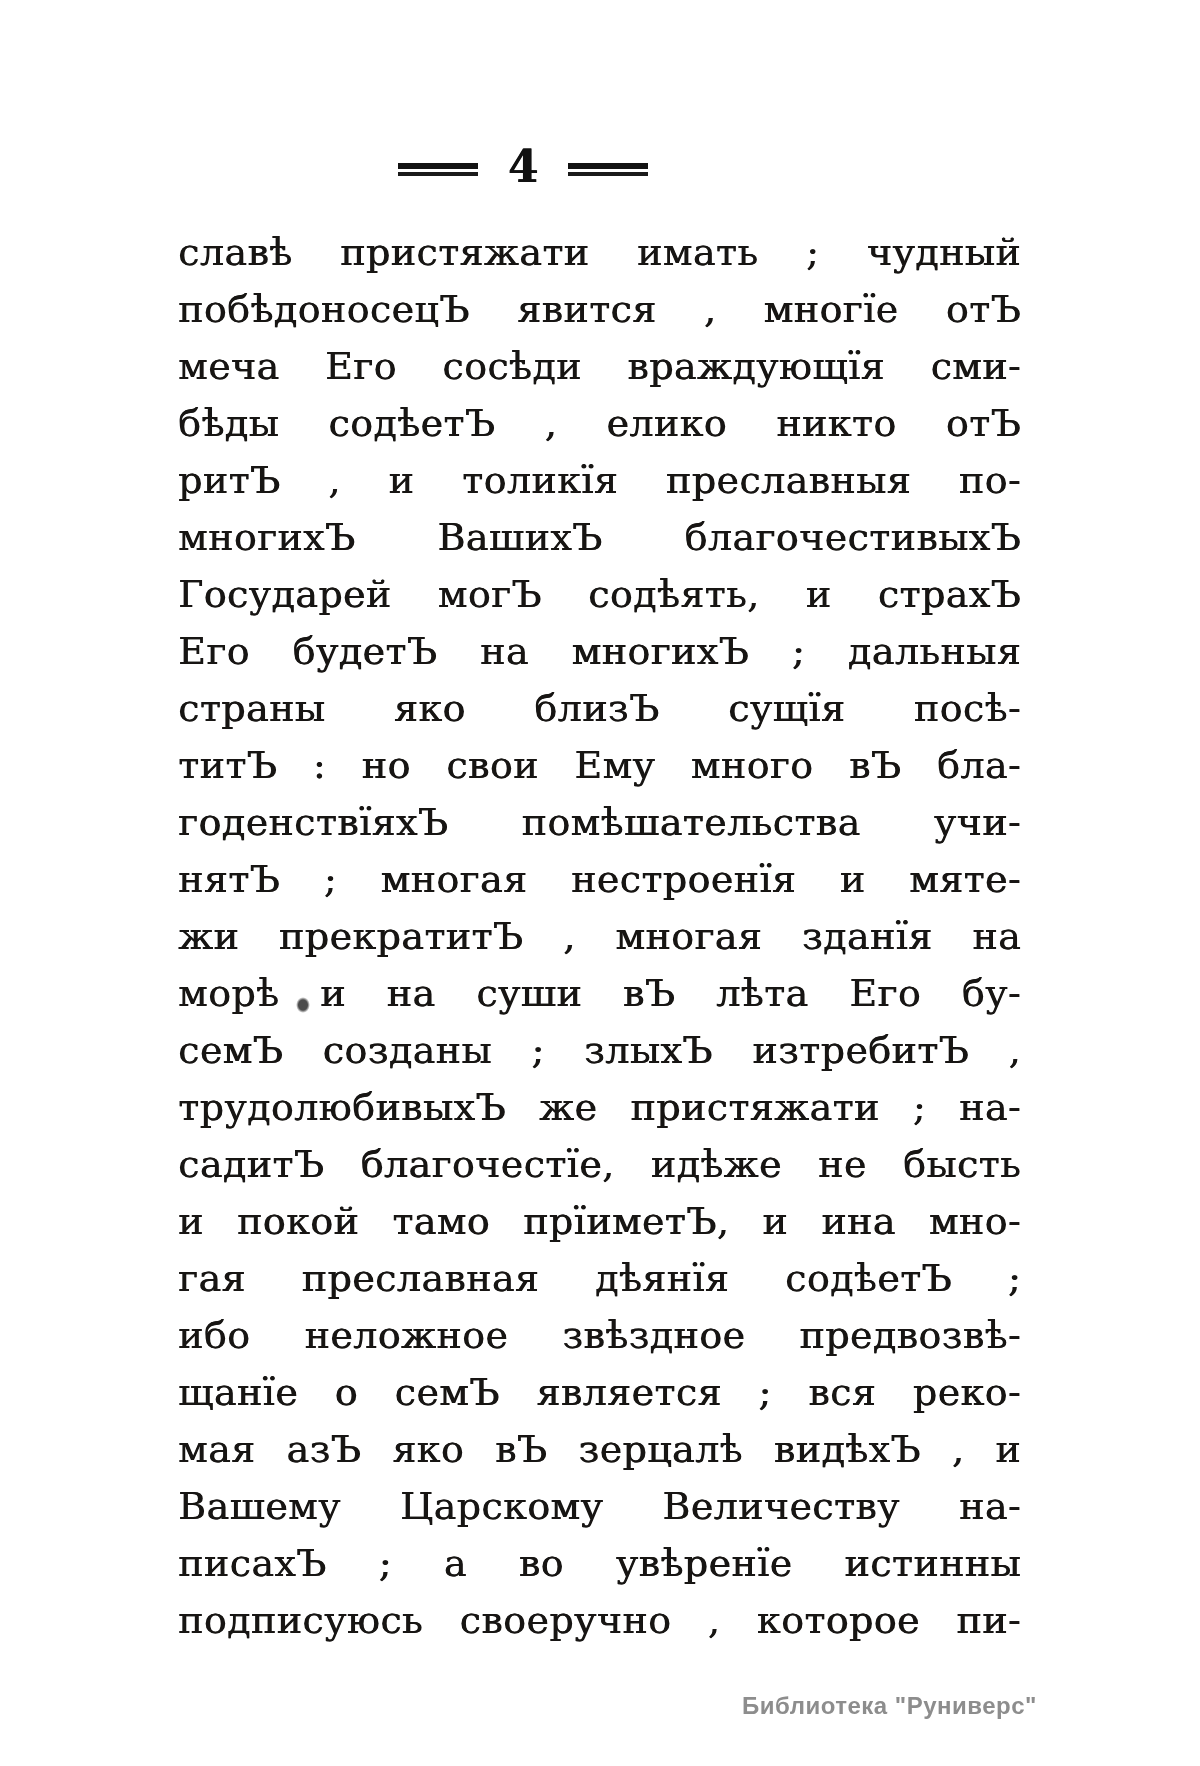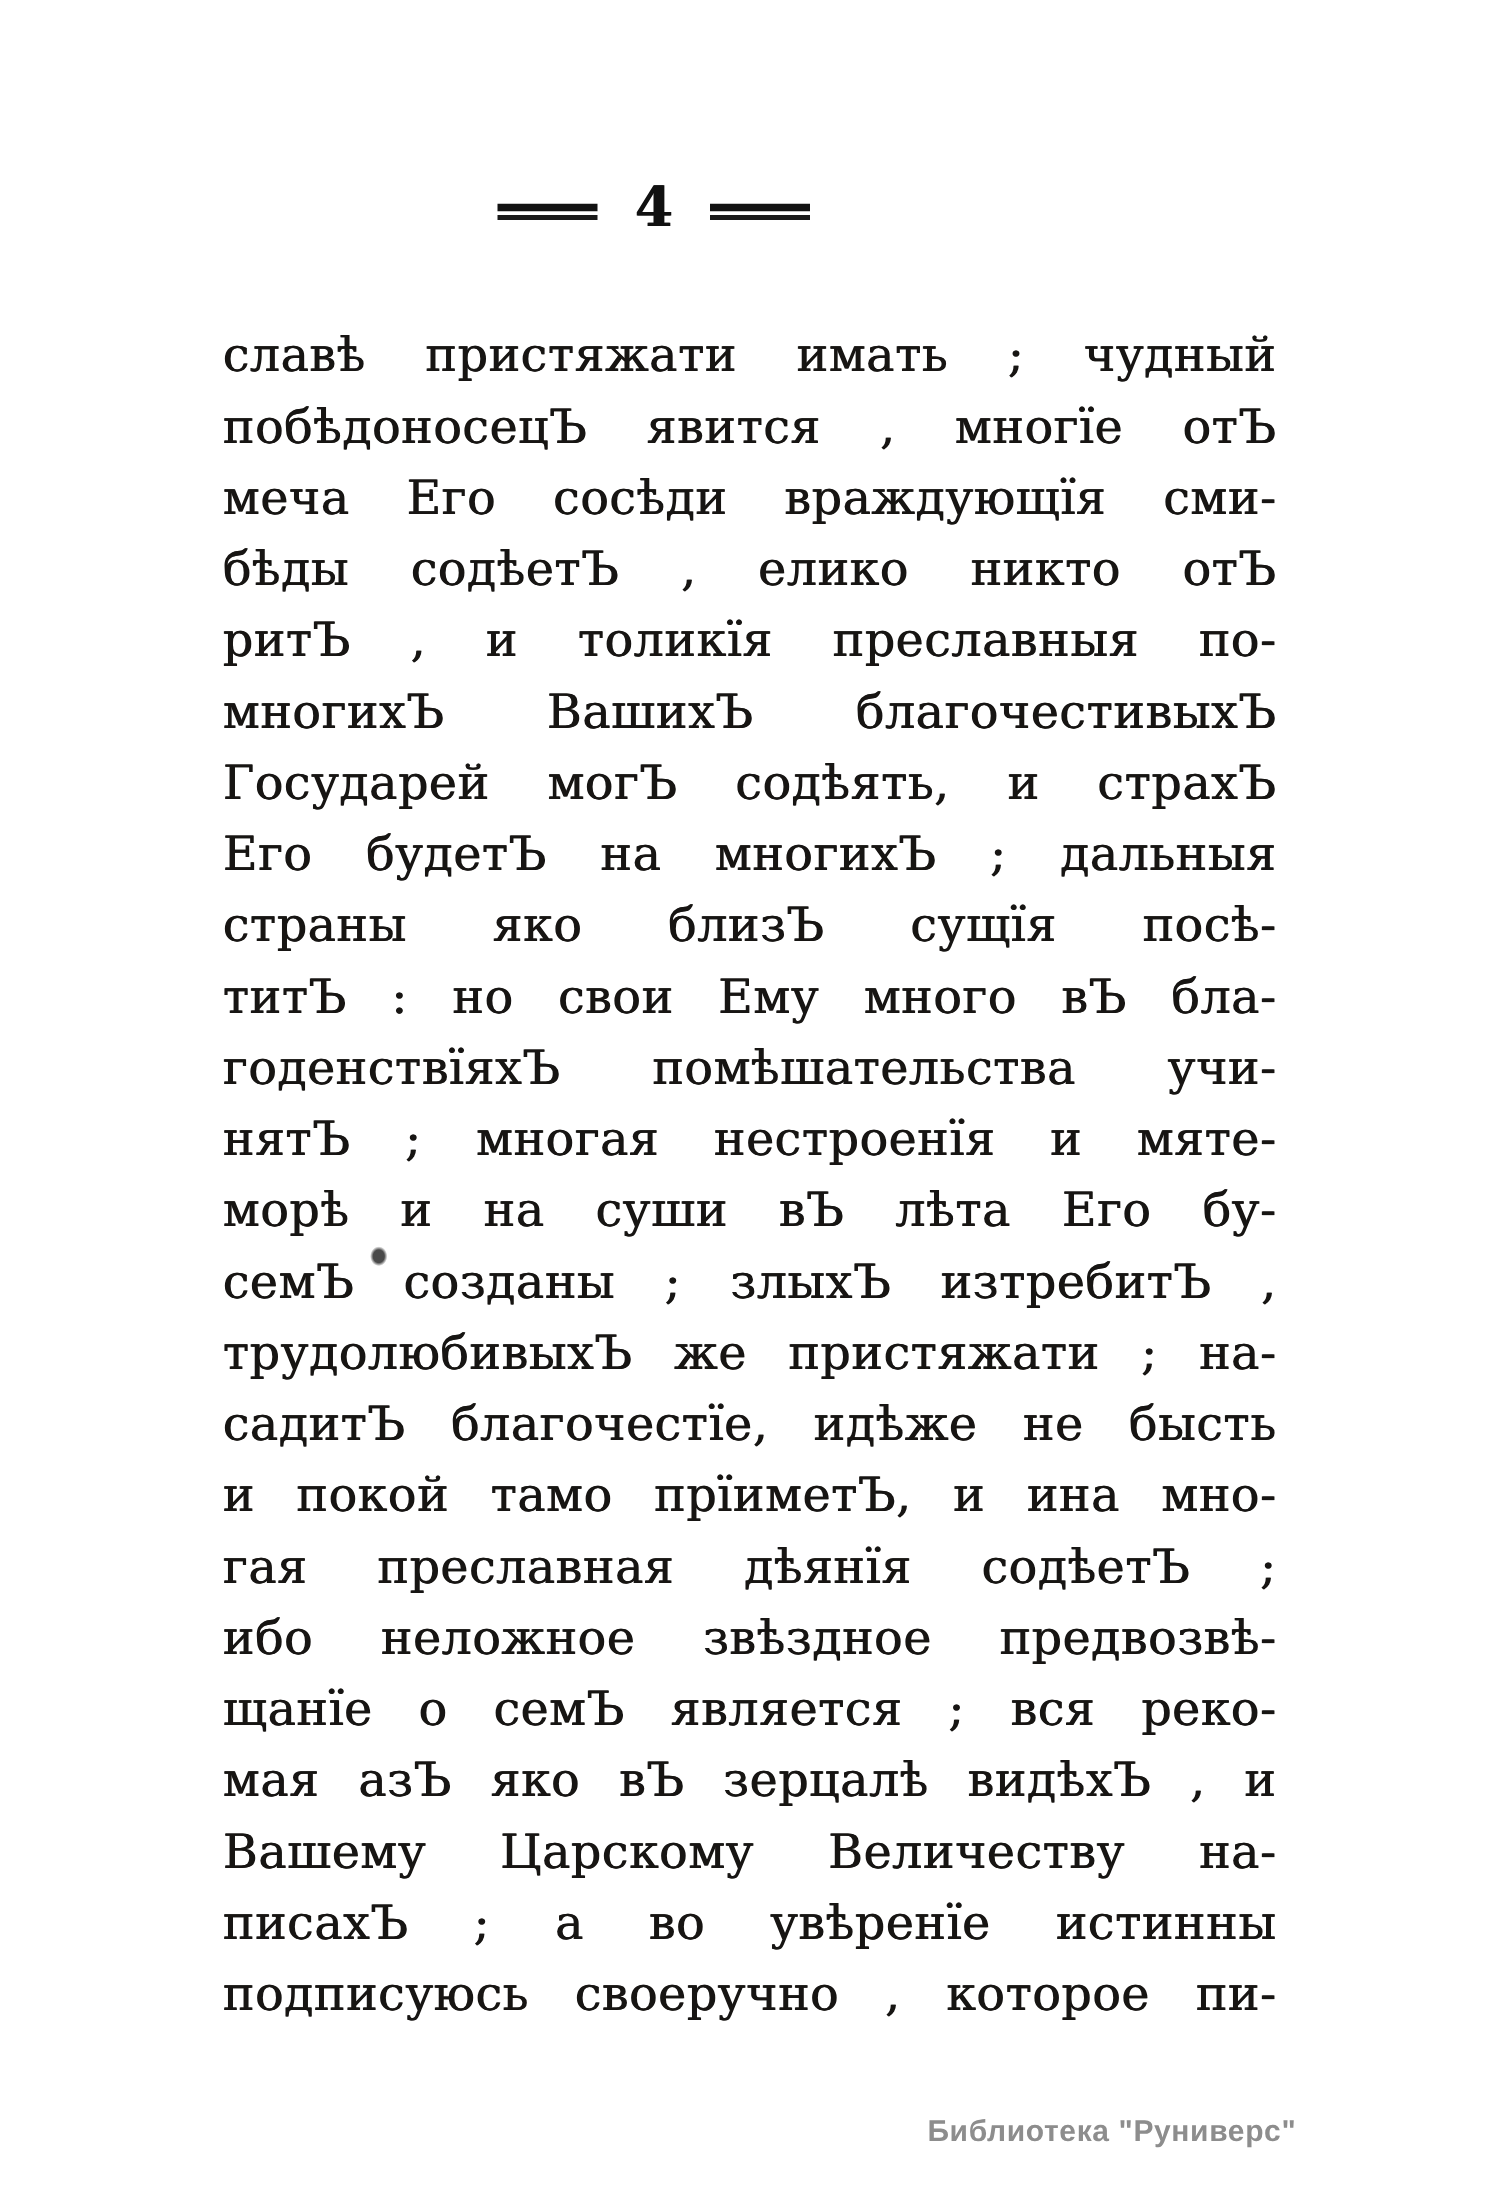--- a/index.html
+++ b/index.html
@@ -40,21 +40,20 @@
     line-height: 1;
     transform: translateY(-2px);
     text-shadow: 0.5px 0 0 currentColor;
   }
   
   .text-block {
     position: absolute;
     left: 178px;
     top: 224px;
     width: 843px;
-    margin-top: 32px;
   }
   .line {
     font-size: 38px;
     line-height: 57px;
     height: 57px;
     overflow: hidden;
     color: #171513;
     text-align: justify;
     text-align-last: justify;
     letter-spacing: 0.4px;
@@ -107,20 +106,21 @@
     <div class="line">меча Его сосѣди враждующїя сми-</div>
     <div class="line">бѣды содѣетЪ , елико никто отЪ</div>
     <div class="line">ритЪ , и толикїя преславныя по-</div>
     <div class="line">многихЪ ВашихЪ благочестивыхЪ</div>
     <div class="line">Государей могЪ содѣять, и страхЪ</div>
     <div class="line">Его будетЪ на многихЪ ; дальныя</div>
     <div class="line">страны яко близЪ сущїя посѣ-</div>
     <div class="line">титЪ : но свои Ему много вЪ бла-</div>
     <div class="line">годенствїяхЪ помѣшательства учи-</div>
     <div class="line">нятЪ ; многая нестроенїя и мяте-</div>
+    <div class="line">жи прекратитЪ , многая зданїя на</div>
     <div class="line">морѣ и на суши вЪ лѣта Его бу-</div>
     <div class="line">семЪ созданы ; злыхЪ изтребитЪ ,</div>
     <div class="line">трудолюбивыхЪ же пристяжати ; на-</div>
     <div class="line">садитЪ благочестїе, идѣже не бысть</div>
     <div class="line">и покой тамо прїиметЪ, и ина мно-</div>
     <div class="line">гая преславная дѣянїя содѣетЪ ;</div>
     <div class="line">ибо неложное звѣздное предвозвѣ-</div>
     <div class="line">щанїе о семЪ является ; вся реко-</div>
     <div class="line">мая азЪ яко вЪ зерцалѣ видѣхЪ , и</div>
     <div class="line">Вашему Царскому Величеству на-</div>

